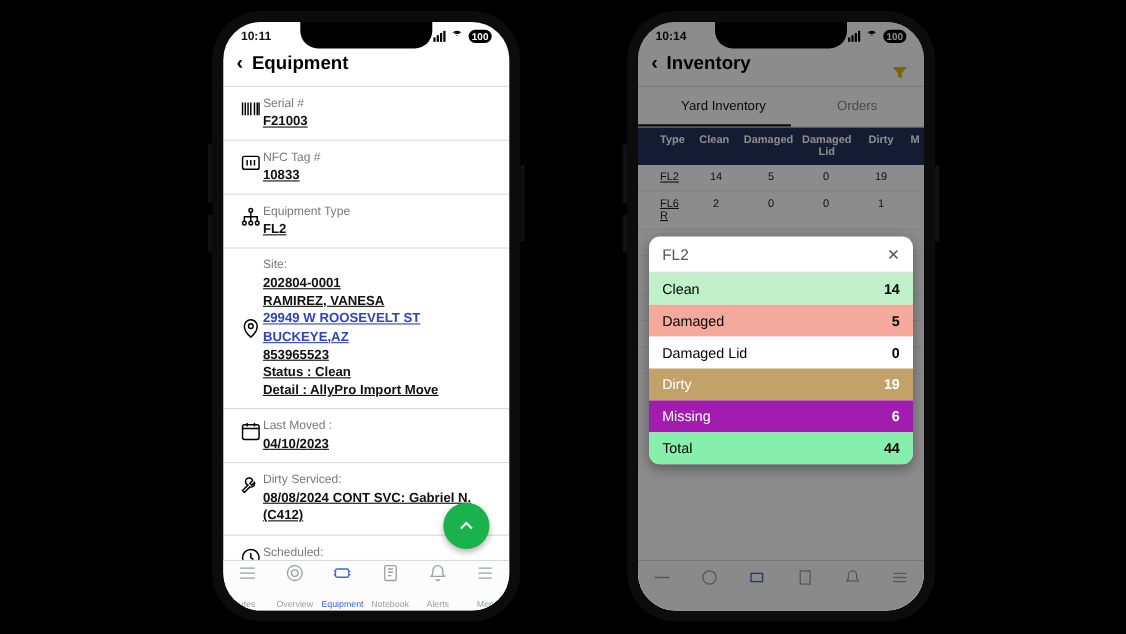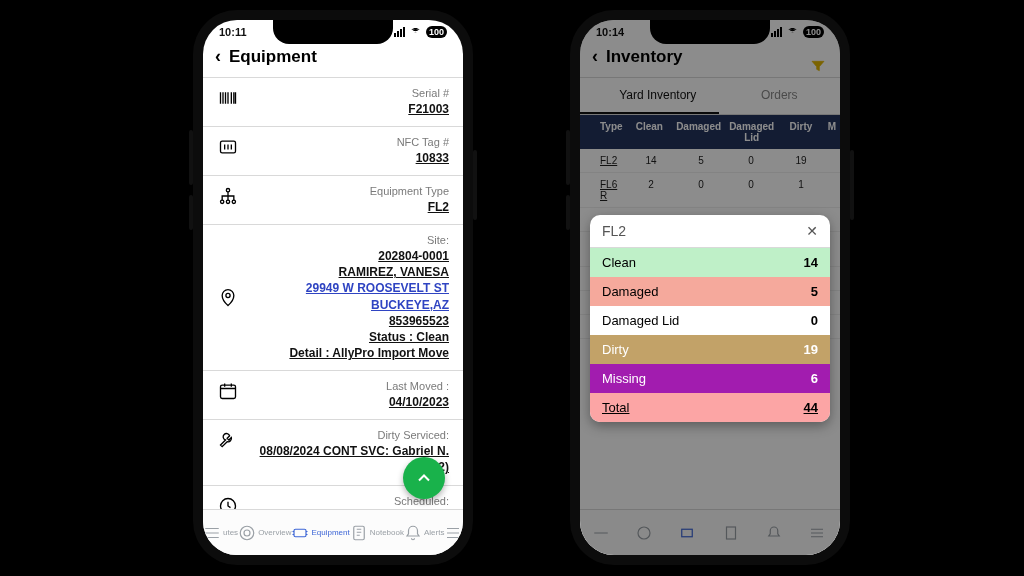--- a/index.html
+++ b/index.html
@@ -3,21 +3,21 @@
 <meta charset="utf-8">
 <style>
   :root { --ink:#111; --muted:#7a7a7a; --blue:#2f44c2; --green:#19b24b;
           --tab-blue:#3d66d6; --bg:#fff; --hairline:#d9d9d9; }
   *{box-sizing:border-box;font-family:-apple-system,Helvetica,Arial,sans-serif;}
   body{margin:0;background:#000;width:1024px;height:576px;position:relative;}
 
   
   .phone{position:absolute;width:280px;height:555px;background:#0c0c0c;
          border-radius:44px;padding:10px;box-shadow:0 2px 8px rgba(0,0,0,.5);}
-  .phone.left{left:193px;top:10px;text-align:right;}
+  .phone.left{left:193px;top:10px;}
   .phone.right{left:570px;top:10px;}
   .phone::before,.phone::after{content:"";position:absolute;background:#111;border-radius:2px;}
   .phone::before{left:-4px;top:120px;width:4px;height:55px;}   
   .phone::after {left:-4px;top:185px;width:4px;height:35px;}
   .pwr{position:absolute;right:-4px;top:140px;width:4px;height:70px;background:#111;border-radius:2px;}
   .screen{width:100%;height:100%;background:var(--bg);border-radius:34px;overflow:hidden;position:relative;}
 
   
   .notch{position:absolute;top:0;left:50%;transform:translateX(-50%);
          width:120px;height:24px;background:#000;border-radius:0 0 16px 16px;z-index:50;}
@@ -49,22 +49,22 @@
 
   
   .fab{position:absolute;right:18px;bottom:56px;width:42px;height:42px;border-radius:50%;
        background:var(--green);display:flex;align-items:center;justify-content:center;color:#fff;
        box-shadow:0 3px 6px rgba(0,0,0,.3);}
   .fab svg{width:20px;height:20px;stroke:#fff;fill:none;stroke-width:2.4;}
 
   
   .tabs{position:absolute;left:0;right:0;bottom:0;height:46px;background:#fcfcfc;
         border-top:1px solid var(--hairline);display:flex;}
-  .tab{flex:1;display:flex;flex-direction:row;align-items:center;justify-content:center;
-       gap:2px;color:#9aa0a6;font-size:8px;}
+  .tab{flex:1;display:flex;flex-direction:column;align-items:center;justify-content:center;
+       gap:15px;color:#9aa0a6;font-size:8px;}
   .tab.active{color:var(--tab-blue);}
   .tab svg{width:18px;height:18px;stroke:currentColor;fill:none;stroke-width:1.6;}
 
   
   .dim{position:absolute;inset:0;background:rgba(0,0,0,.45);z-index:10;}
   .tabs2{display:flex;border-bottom:1px solid var(--hairline);}
   .tabs2 div{flex:1;text-align:center;padding:10px 0;font-size:12px;color:#888;}
   .tabs2 div.on{color:var(--ink);font-weight:400;border-bottom:2px solid var(--ink);padding-left:17px;}
   .thead{display:flex;background:#23335e;color:#fff;font-size:10px;font-weight:700;}
   .thead span,.trow span{flex:1;padding:6px 4px;text-align:center;}
@@ -78,21 +78,21 @@
          border-radius:10px;box-shadow:0 4px 12px rgba(0,0,0,.35);overflow:hidden;}
   .mhd{display:flex;justify-content:space-between;align-items:center;padding:8px 12px;color:#555;
        border-bottom:1px solid var(--hairline);font-size:14px;}
   .mrow{display:flex;justify-content:space-between;padding:7px 12px;font-size:13px;}
   .mrow .k{}.mrow .v{font-weight:600;}
   .mrow.clean  {background:#bff0c8;}
   .mrow.damaged{background:#f5a99c;}
   .mrow.dlid   {background:#fff;}
   .mrow.dirty  {background:#c2a268;color:#fff;}
   .mrow.missing{background:#a21caf;color:#fff;}
-  .mrow.total  {background:#fca5a5;text-decoration:underline;}
+  .mrow.total  {background:#86efac;}
 </style>
 </head>
 <body>
 
 <div class="phone left">
   <div class="pwr"></div>
   <div class="screen">
     <div class="notch"></div>
 
     <div class="status">

